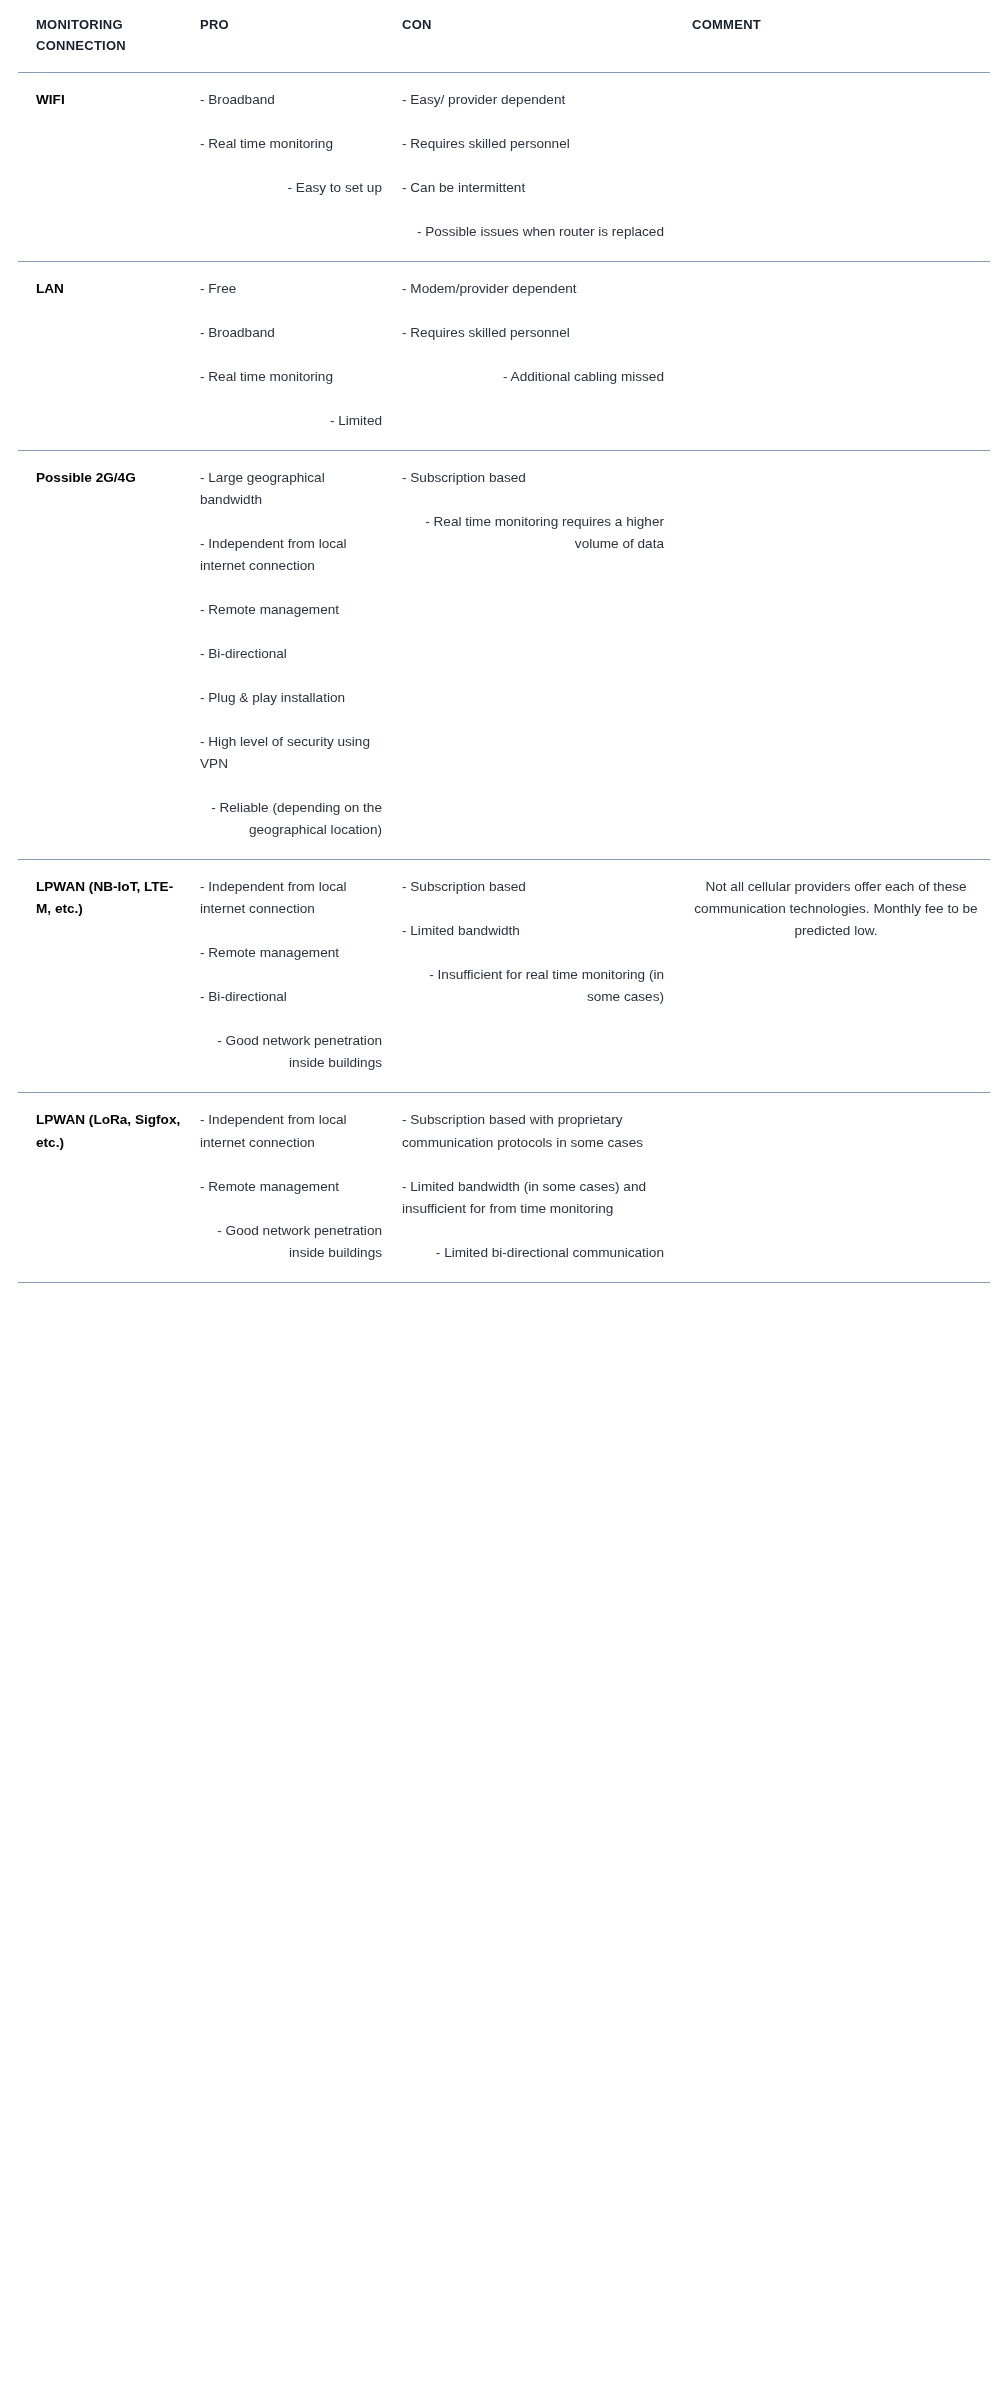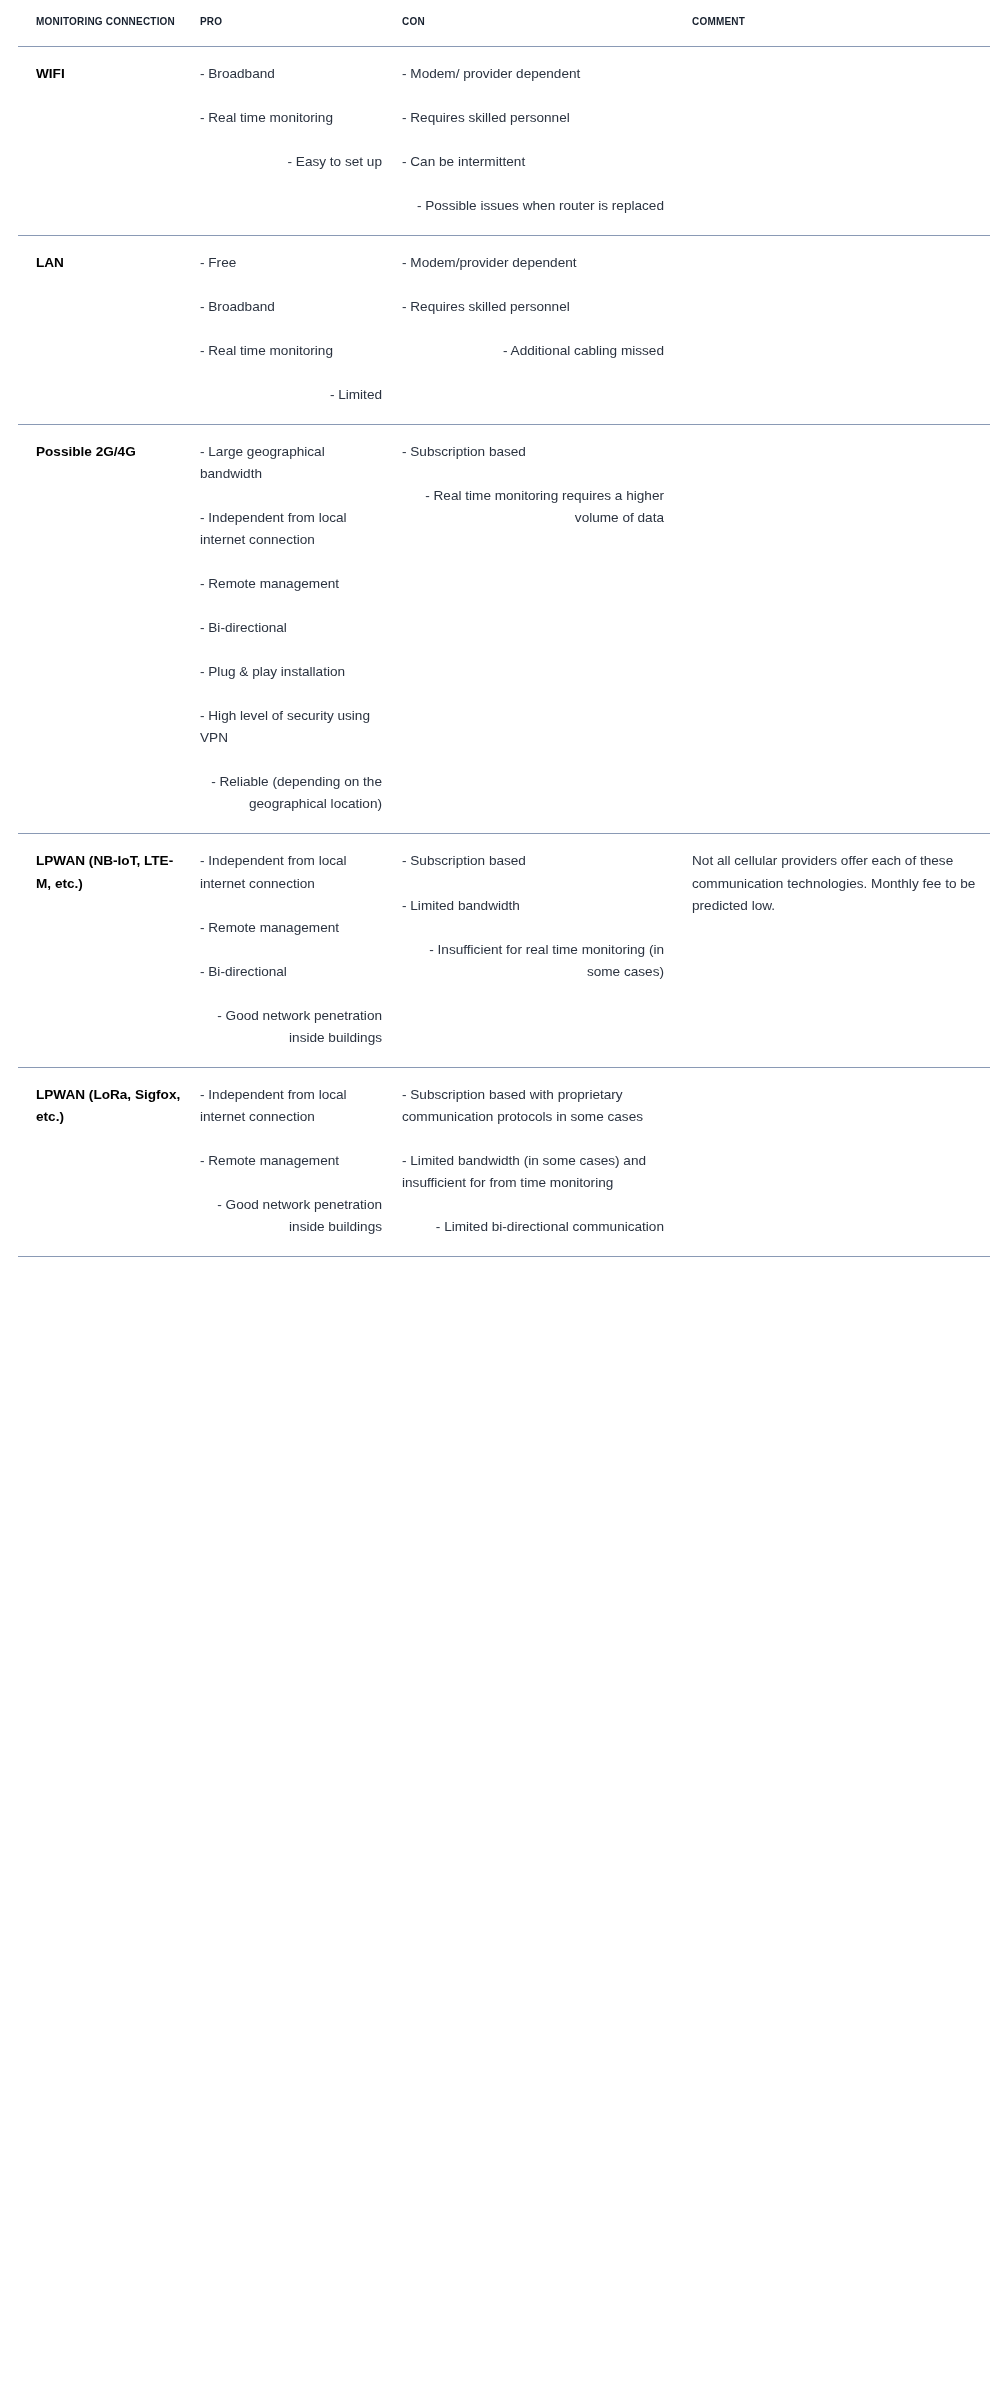--- a/index.html
+++ b/index.html
@@ -29,21 +29,21 @@
   }
 
   table.comparison col.c-conn    { width: 180px; }
   table.comparison col.c-pro     { width: 202px; }
   table.comparison col.c-con     { width: 290px; }
   table.comparison col.c-comment { width: 300px; }
 
   thead th {
     text-align: left;
     vertical-align: top;
-    font-size: 10px;
+    font-size: 13px;
     font-weight: 700;
     letter-spacing: 0.02em;
     color: #17202e;
     padding: 14px 14px 16px 0;
     line-height: 1.62;
     border: none;
   }
   thead th.h-conn { padding-left: 18px; }
   thead th.h-pro  { padding-left: 2px; }
   thead th.h-con  { padding-left: 2px; }
@@ -80,20 +80,21 @@
 
   .item {
     margin: 0 0 22px 0;
   }
   .item:last-child {
     margin-bottom: 0;
     text-align: right;
   }
   .comment-para {
     margin: 0;
+    text-align: center;
   }
 
   
   td.cell-pro   { padding-right: 18px; margin-top: 41px; }
   td.cell-con   { padding-right: 26px; }
   td.cell-comment { padding-right: 10px; }
 </style>
 </head>
 <body>
 
@@ -115,21 +116,21 @@
     </thead>
     <tbody id="table-body">
         <tr>
           <td class="cell-conn">WIFI</td>
           <td class="cell-pro">
             <div class="item">- Broadband</div>
             <div class="item">- Real time monitoring</div>
             <div class="item">- Easy to set up</div>
           </td>
           <td class="cell-con">
-            <div class="item">- Modem/ provider dependent</div>
+            <div class="item">- Easy/ provider dependent</div>
             <div class="item">- Requires skilled personnel</div>
             <div class="item">- Can be intermittent</div>
             <div class="item">- Possible issues when router is replaced</div>
           </td>
           <td class="cell-comment"></td>
         </tr>
         <tr>
           <td class="cell-conn">LAN</td>
           <td class="cell-pro">
             <div class="item">- Free</div>

